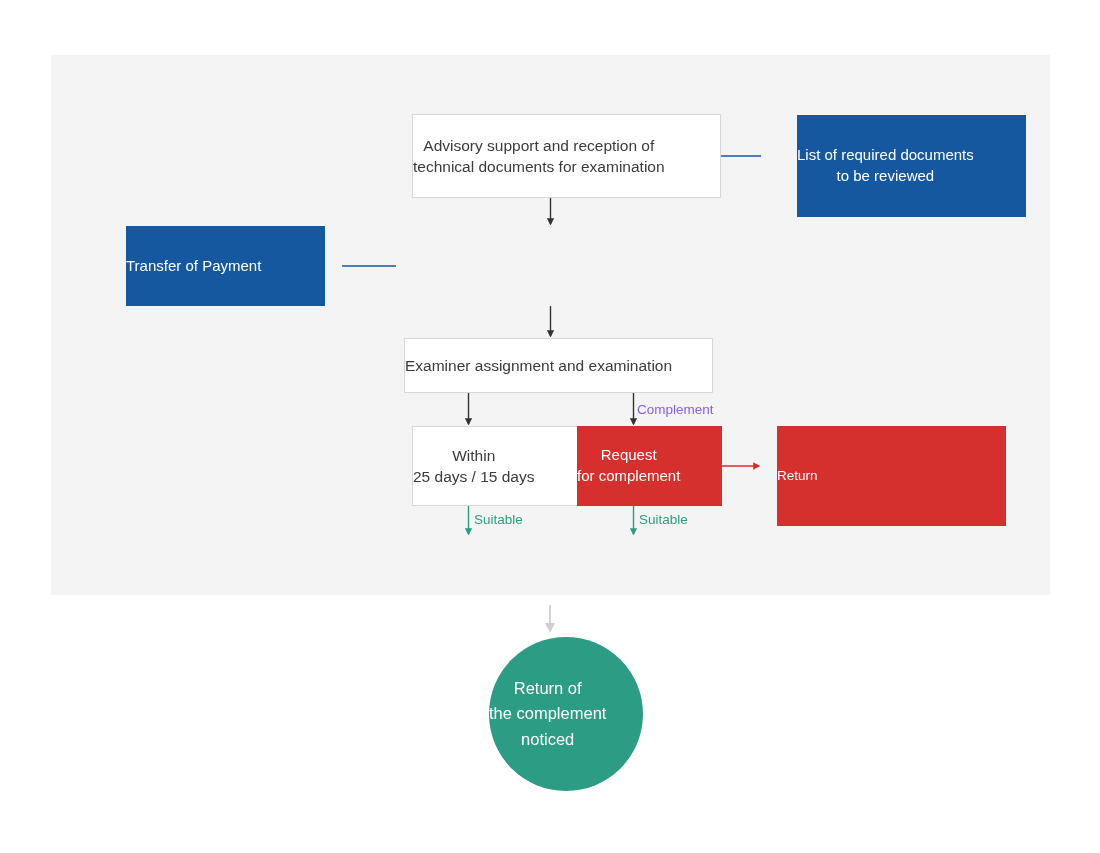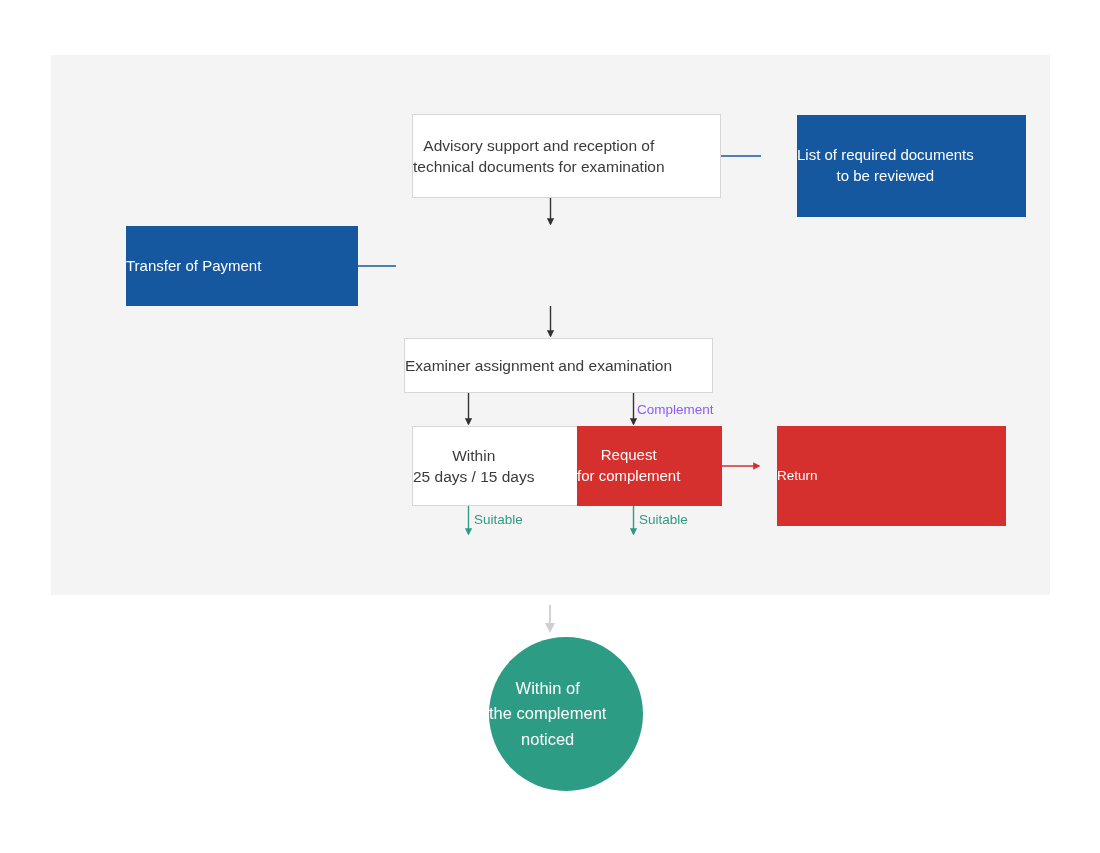--- a/index.html
+++ b/index.html
@@ -71,21 +71,21 @@
     background: #2d9c84;
     color: #ffffff;
     border-radius: 50%;
     font-size: 16.5px;
     line-height: 1.55;
   }
   
   #n-advisory   { left: 396px; top: 114px; width: 309px; height: 84px; }
   #n-doclist    { left: 781px; top: 115px; width: 229px; height: 102px; }
   #n-reception  { left: 396px; top: 226px; width: 309px; height: 80px; }
-  #n-payment    { left: 110px; top: 226px; width: 232px; height: 80px; }
+  #n-payment    { left: 110px; top: 226px; width: 199px; height: 80px; }
   #n-examiner   { left: 388px; top: 338px; width: 309px; height: 55px; }
   #n-within     { left: 396px; top: 426px; width: 175px; height: 80px; }
   #n-request    { left: 561px; top: 426px; width: 145px; height: 80px; }
   #n-return     { left: 761px; top: 426px; width: 229px; height: 100px; }
   #n-result     { left: 473px; top: 637px; width: 154px; height: 154px; }
 
   
   .edge-label {
     position: absolute;
     font-size: 13.5px;
@@ -177,21 +177,21 @@
       <span>for complement</span>
     </span>
   </div>
 
   <div class="node node-red-small" id="n-return">
     <span>Return</span>
   </div>
 
   <div class="node node-circle" id="n-result">
     <span>
-      <span>Within of</span><br>
+      <span>Return of</span><br>
       <span>the complement</span><br>
       <span>noticed</span>
     </span>
   </div>
 
   <div class="edge-label dark" id="lbl-complement">Complement</div>
 
   <div class="edge-label green" id="lbl-suitable-1">Suitable</div>
 
   <div class="edge-label green" id="lbl-suitable-2">Suitable</div>

